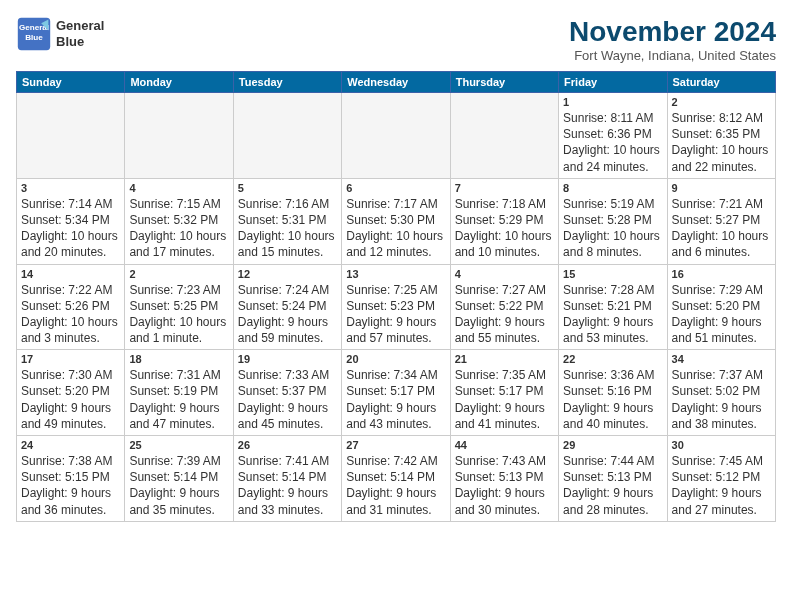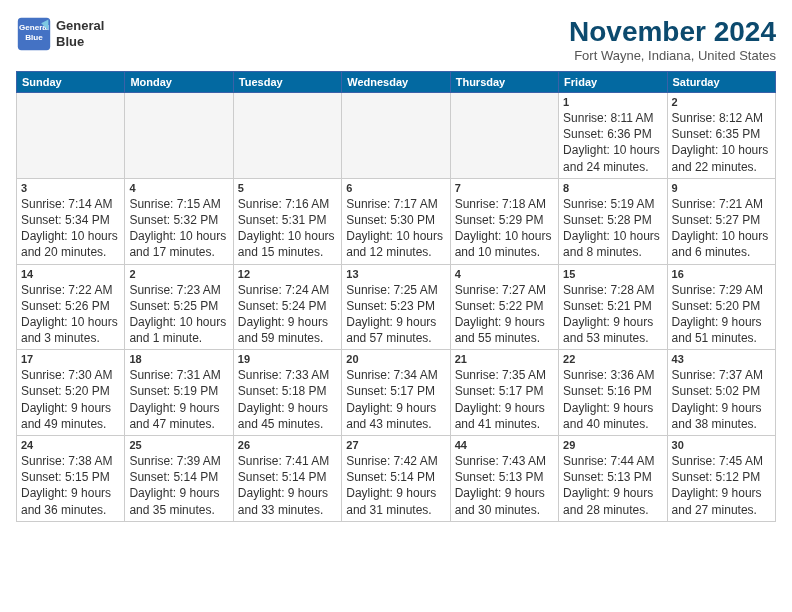--- a/index.html
+++ b/index.html
@@ -259,21 +259,21 @@
           <td>
             <span class="day-num">18</span>
             <div class="day-info">Sunrise: 7:31 AM
 Sunset: 5:19 PM
 Daylight: 9 hours
 and 47 minutes.</div>
           </td>
           <td>
             <span class="day-num">19</span>
             <div class="day-info">Sunrise: 7:33 AM
-Sunset: 5:18 PM
+Sunset: 5:37 PM
 Daylight: 9 hours
 and 45 minutes.</div>
           </td>
           <td>
             <span class="day-num">20</span>
             <div class="day-info">Sunrise: 7:34 AM
 Sunset: 5:17 PM
 Daylight: 9 hours
 and 43 minutes.</div>
           </td>
@@ -285,21 +285,21 @@
 and 41 minutes.</div>
           </td>
           <td>
             <span class="day-num">22</span>
             <div class="day-info">Sunrise: 3:36 AM
 Sunset: 5:16 PM
 Daylight: 9 hours
 and 40 minutes.</div>
           </td>
           <td>
-            <span class="day-num">43</span>
+            <span class="day-num">34</span>
             <div class="day-info">Sunrise: 7:37 AM
 Sunset: 5:02 PM
 Daylight: 9 hours
 and 38 minutes.</div>
           </td>
         </tr>
         <tr>
           <td>
             <span class="day-num">24</span>
             <div class="day-info">Sunrise: 7:38 AM

